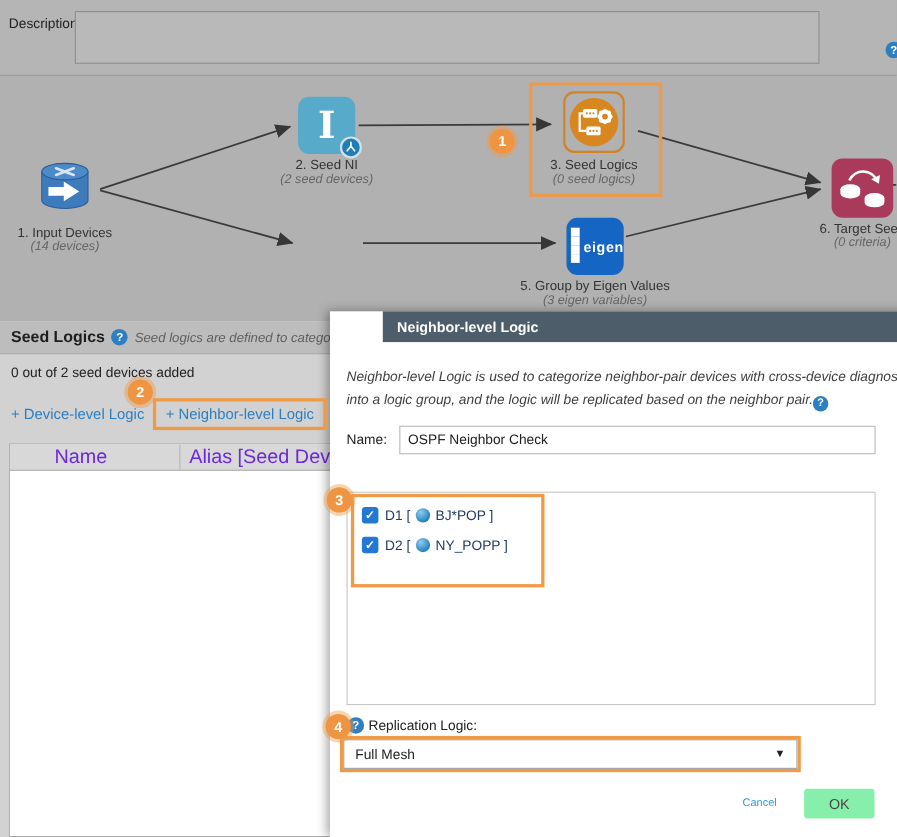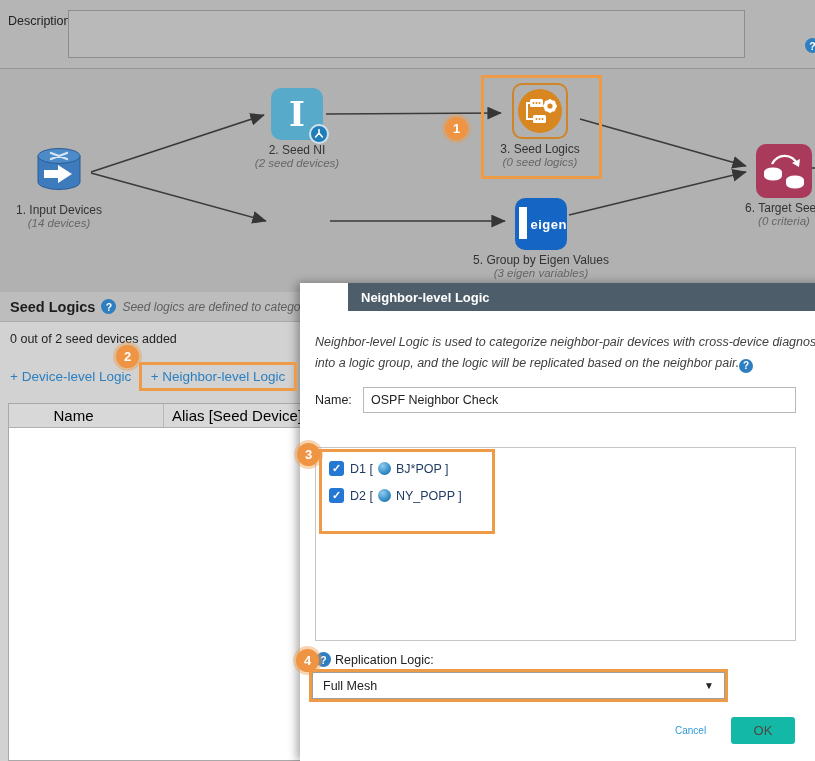--- a/index.html
+++ b/index.html
@@ -64,21 +64,21 @@
   .panel-hint { font-size:12px; font-style:italic; color:#5f5f5f; margin-left:6px; white-space:nowrap; }
   .panel-status { position:absolute; left:10px; top:40px; font-size:12.5px; color:#222; }
   .tab-link { font-size:13.5px; color:#2b7fc0; cursor:pointer; white-space:nowrap; }
   .tab-device { position:absolute; left:10px; top:77px; }
   .tab-neighbor-box { left:139px; top:70px; width:158px; height:29px;
     display:flex; align-items:center; justify-content:center; background:transparent; }
   .ptable { position:absolute; left:8px; top:111px; width:330px; height:358px;
     border:1px solid #a9a9a9; background:#fff; }
   .ptable-head { display:flex; height:24px; background:#d8d8d8;
     border-bottom:1px solid #b0b0b0; }
-  .ptable-head .th { font-size:15px; color:#000000; display:flex; align-items:center; }
+  .ptable-head .th { font-size:18px; color:#6d28d9; display:flex; align-items:center; }
   .th-name { width:155px; justify-content:center; padding-right:25px;
     border-right:1px solid #b8b8b8; }
   .th-alias { flex:1; padding-left:8px; white-space:nowrap; overflow:hidden; }
 
   
   .modal { position:absolute; left:300px; top:283px; width:564px; height:478px;
     background:#fff; box-shadow:-3px 0 9px rgba(0,0,0,.35); z-index:30;padding-left:48px; }
   .modal-titlebar { height:28px; background:#4d5e6a; display:flex; align-items:center;
     padding:0 11px 0 13px; }
   .modal-title { color:#fff; font-size:13px; font-weight:bold; flex:1; }
@@ -105,21 +105,21 @@
   .rep-label { font-size:12.5px; color:#222; margin-left:4px; }
   .dd-wrap { left:9px; top:386px; width:419px; height:33px; }
   .dropdown { width:100%; height:27px; border:1px solid #9e9e9e; background:#fff;
     display:flex; align-items:center; padding:0 10px; font-size:12.5px; color:#222;
     position:relative; cursor:pointer; }
   .dd-caret { position:absolute; right:10px; top:7px; font-size:10px; color:#222; }
   .modal-footer { position:absolute; left:0; top:432px; width:496px; height:32px; }
   .cancel-link { position:absolute; left:375px; top:10px; font-size:10px;
     color:#2e9ad6; cursor:pointer; }
   .ok-btn { position:absolute; left:431px; top:2px; width:64px; height:27px;
-    background:#14b8a6; border:none; border-radius:3px; font-size:13px; color:#4a4a42;
+    background:#86efac; border:none; border-radius:3px; font-size:13px; color:#4a4a42;
     font-family:"Liberation Sans", sans-serif; cursor:pointer; }
 </style>
 </head>
 <body>
 
 <div class="top-strip">
   <span class="desc-label">Description:</span>
   <textarea class="desc-box" style=""></textarea>
   <span class="qicon edge-info">?</span>
 </div>

